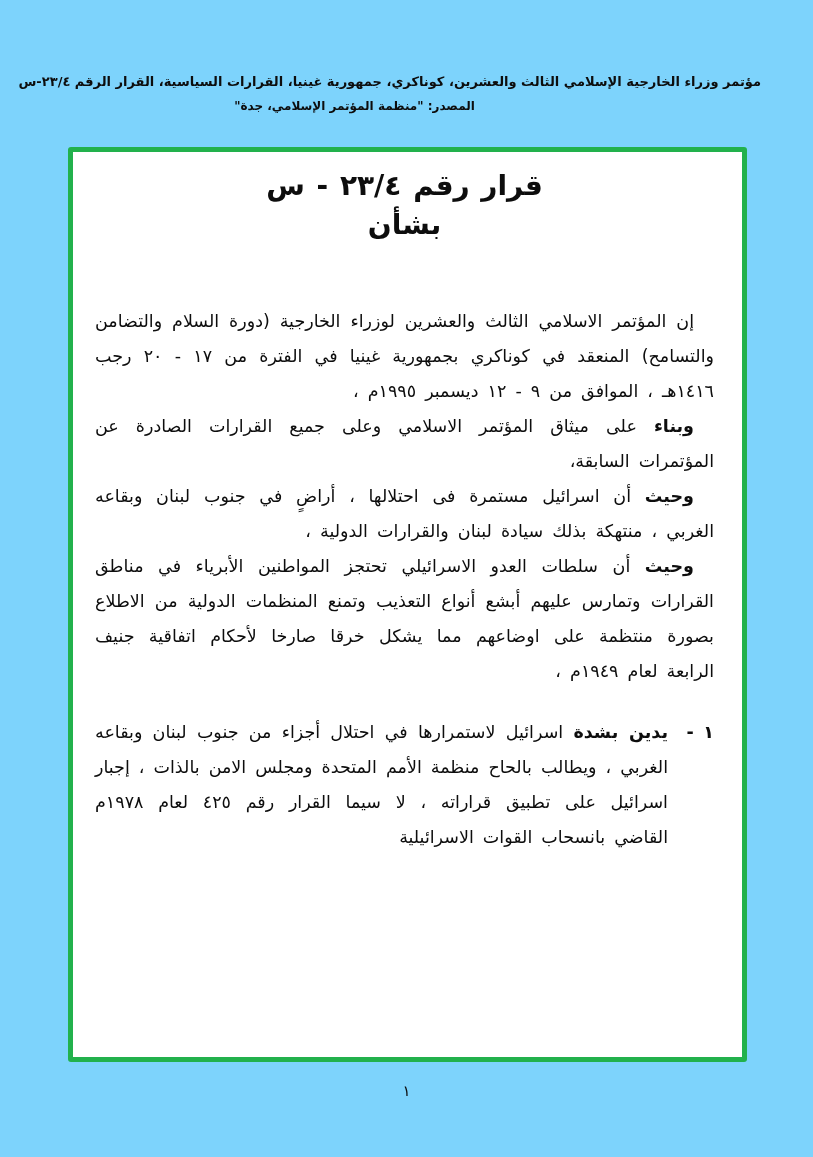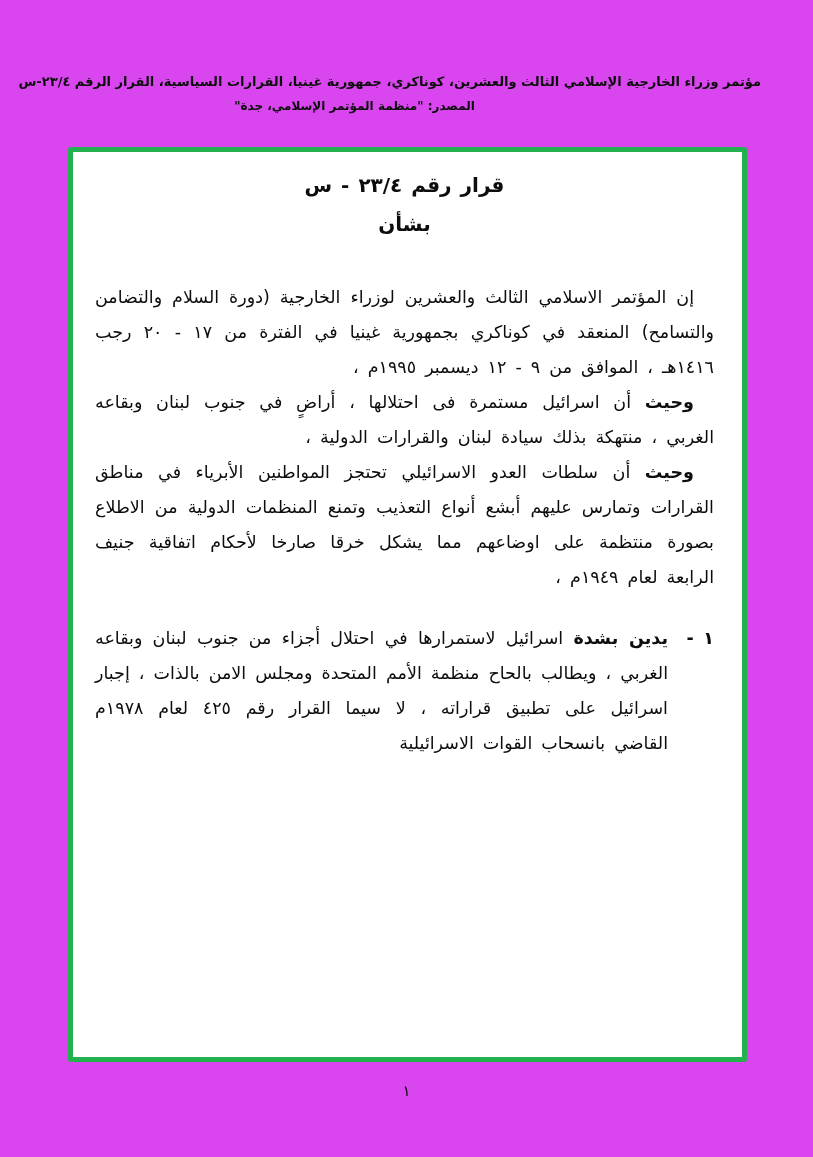--- a/index.html
+++ b/index.html
@@ -1,21 +1,21 @@
 <!DOCTYPE html>
 <html lang="ar" dir="rtl"><head>
 <meta charset="utf-8">
 <style>
   html, body { margin: 0; padding: 0; background: #e8e8e8; }
   .page {
     position: relative;
     width: 813px;
     height: 1157px;
     margin: 0 auto;
-    background: #d946ef;
+    background: #7dd3fc;
     font-family: "DejaVu Sans", sans-serif;
     direction: rtl;
     color: #0d0d0d;
     overflow: hidden;
   }
 
   
   .header {
     position: absolute;
     top: 74px;
@@ -49,28 +49,28 @@
     background: #ffffff;
   }
   .doc-content {
     padding: 14px 28px 0 22px;
   }
 
   
   .doc-title {
     text-align: center;
     font-weight: bold;
-    font-size: 20px;
+    font-size: 28px;
     line-height: 39px;
     word-spacing: 2px;
   }
 
   
   .doc-body {
-    margin-top: 36px;
+    margin-top: 60px;
     font-size: 17.5px;
     line-height: 35px;
     text-align: justify;
     word-spacing: 3.5px;
   }
   .para {
     margin: 0;
     text-indent: 20px;
   }
   .para b, .item-text b { font-weight: bold; }
@@ -113,20 +113,21 @@
   <div class="doc-frame">
     <div class="doc-content">
 
       <div class="doc-title">
         <div>قرار رقم ٢٣/٤ - س</div>
         <div>بشأن</div>
       </div>
 
       <div class="doc-body">
         <p class="para"><b></b><span>إن المؤتمر الاسلامي الثالث والعشرين لوزراء الخارجية (دورة السلام والتضامن والتسامح) المنعقد في كوناكري بجمهورية غينيا في الفترة من ١٧ - ٢٠ رجب ١٤١٦هـ ، الموافق من ٩ - ١٢ ديسمبر ١٩٩٥م ،</span></p>
+        <p class="para"><b>وبناء</b><span> على ميثاق المؤتمر الاسلامي وعلى جميع القرارات الصادرة عن المؤتمرات السابقة،</span></p>
         <p class="para"><b>وحيث</b><span> أن اسرائيل مستمرة فى احتلالها ، أراضٍ في جنوب لبنان وبقاعه الغربي ، منتهكة بذلك سيادة لبنان والقرارات الدولية ،</span></p>
         <p class="para"><b>وحيث</b><span> أن سلطات العدو الاسرائيلي تحتجز المواطنين الأبرياء في مناطق القرارات وتمارس عليهم أبشع أنواع التعذيب وتمنع المنظمات الدولية من الاطلاع بصورة منتظمة على اوضاعهم مما يشكل خرقا صارخا لأحكام اتفاقية جنيف الرابعة لعام ١٩٤٩م ،</span></p>
 
         <div class="item">
           <span class="item-number">١ -</span>
           <p class="item-text"><b>يدين بشدة</b><span> اسرائيل لاستمرارها في احتلال أجزاء من جنوب لبنان وبقاعه الغربي ، ويطالب بالحاح منظمة الأمم المتحدة ومجلس الامن بالذات ، إجبار اسرائيل على تطبيق قراراته ، لا سيما القرار رقم ٤٢٥ لعام ١٩٧٨م القاضي بانسحاب القوات الاسرائيلية</span></p>
         </div>
       </div>
 
     </div>

